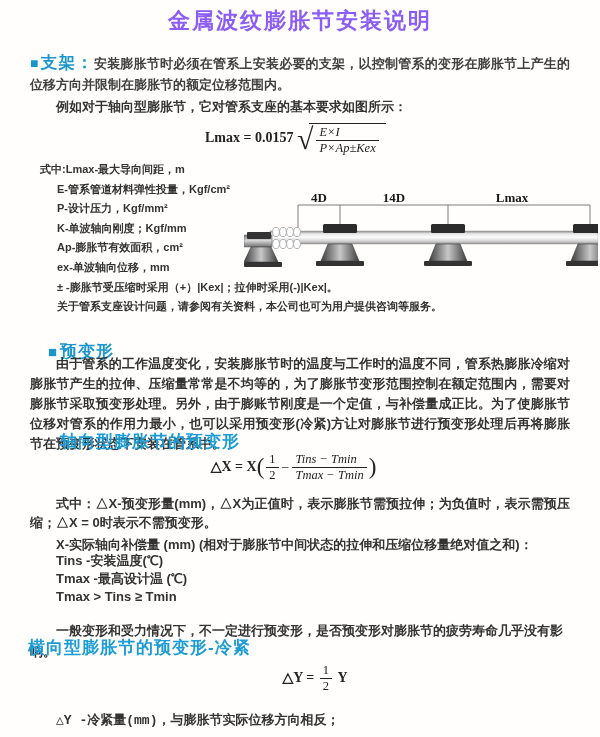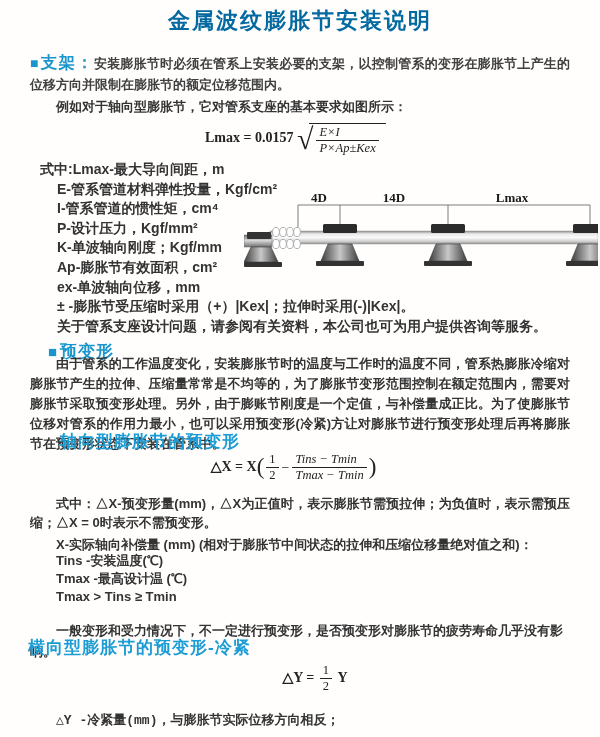--- a/index.html
+++ b/index.html
@@ -2,21 +2,21 @@
 <html><head>
 <meta charset="utf-8">
 <style>
   html,body{margin:0;padding:0;background:#ffffff;}
   .page{
     position:relative;width:600px;height:737px;background:#fffefc;overflow:hidden;
     font-family:"Liberation Sans",sans-serif;color:#333;
   }
   .title{
     position:absolute;top:6px;left:0;right:0;margin:0;text-align:center;
-    font-size:22px;font-weight:bold;color:#0369a1;letter-spacing:2px;
+    font-size:22px;font-weight:bold;color:#8b5cf6;letter-spacing:2px;
   }
   .para{font-size:13px;line-height:21px;margin:0;font-weight:600;}
   .abs{position:absolute;left:30px;right:30px;}
   .indent{text-indent:2em;}
   .just{text-align:justify;}
   .p-intro{top:52px;}
   .p-example{top:96px;}
   
   .sec-head{
     position:absolute;margin:10px;font-size:17px;font-weight:bold;color:#1b96cc;
@@ -47,21 +47,21 @@
     display:inline-block;border-top:1.6px solid #222;vertical-align:middle;
     padding:1px 5px 0 5px;
   }
   .frac{display:inline-block;vertical-align:middle;text-align:left;font-size:12.5px;line-height:1.2;margin:0 2px;}
   .frac .num{display:block;border-bottom:1px solid #222;padding:0 3px;}
   .frac .den{display:block;padding:0 3px;}
   .fi{font-style:italic;}
   .big-paren{font-size:23px;font-weight:400;vertical-align:middle;position:relative;top:-1px;}
   .f-op{vertical-align:middle;margin:0 1px;}
   
-  .defs{position:absolute;top:160px;left:40px;width:530px;font-size:14px;line-height:19.6px;font-weight:600;}
+  .defs{position:absolute;top:160px;left:40px;width:530px;font-size:11px;line-height:19.6px;font-weight:600;}
   .def{white-space:nowrap;}
   .def.ind{padding-left:17px;}
   
   .p-predeform{top:354px;line-height:20px;}
   .p-axial-explain{top:494px;line-height:19px;}
   .p-xline{top:534px;}
   .t-block{position:absolute;top:552px;left:30px;right:30px;font-size:13px;line-height:18px;font-weight:600;}
   .t-block div{text-indent:2em;}
   .p-axial-note{top:620px;}
   .p-lateral-note{top:710px;font-family:Liberation Mono, monospace;}
@@ -81,21 +81,20 @@
   <p class="para abs p-example indent">例如对于轴向型膨胀节，它对管系支座的基本要求如图所示：</p>
 
   <div class="formula f1">
     <span class="f-bold">Lmax = 0.0157</span>
     <span class="sqrt-sign">√</span><span class="sqrt-body"><span class="frac"><span class="num fi">E×I</span><span class="den fi">P×Ap±Kex</span></span></span>
   </div>
 
   <div class="defs">
     <div class="def">式中:Lmax-最大导向间距，m</div>
     <div class="def ind">E-管系管道材料弹性投量，Kgf/cm²</div>
-    <div class="def ind">I-管系管道的惯性矩，cm⁴</div>
     <div class="def ind">P-设计压力，Kgf/mm²</div>
     <div class="def ind">K-单波轴向刚度；Kgf/mm</div>
     <div class="def ind">Ap-膨胀节有效面积，cm²</div>
     <div class="def ind">ex-单波轴向位移，mm</div>
     <div class="def ind">± -膨胀节受压缩时采用（+）|Kex|；拉伸时采用(-)|Kex|。</div>
     <div class="def ind">关于管系支座设计问题，请参阅有关资料，本公司也可为用户提供咨询等服务。</div>
   </div>
 
   <svg class="diagram" width="354" height="96" viewBox="0 0 354 96">
     <defs>

